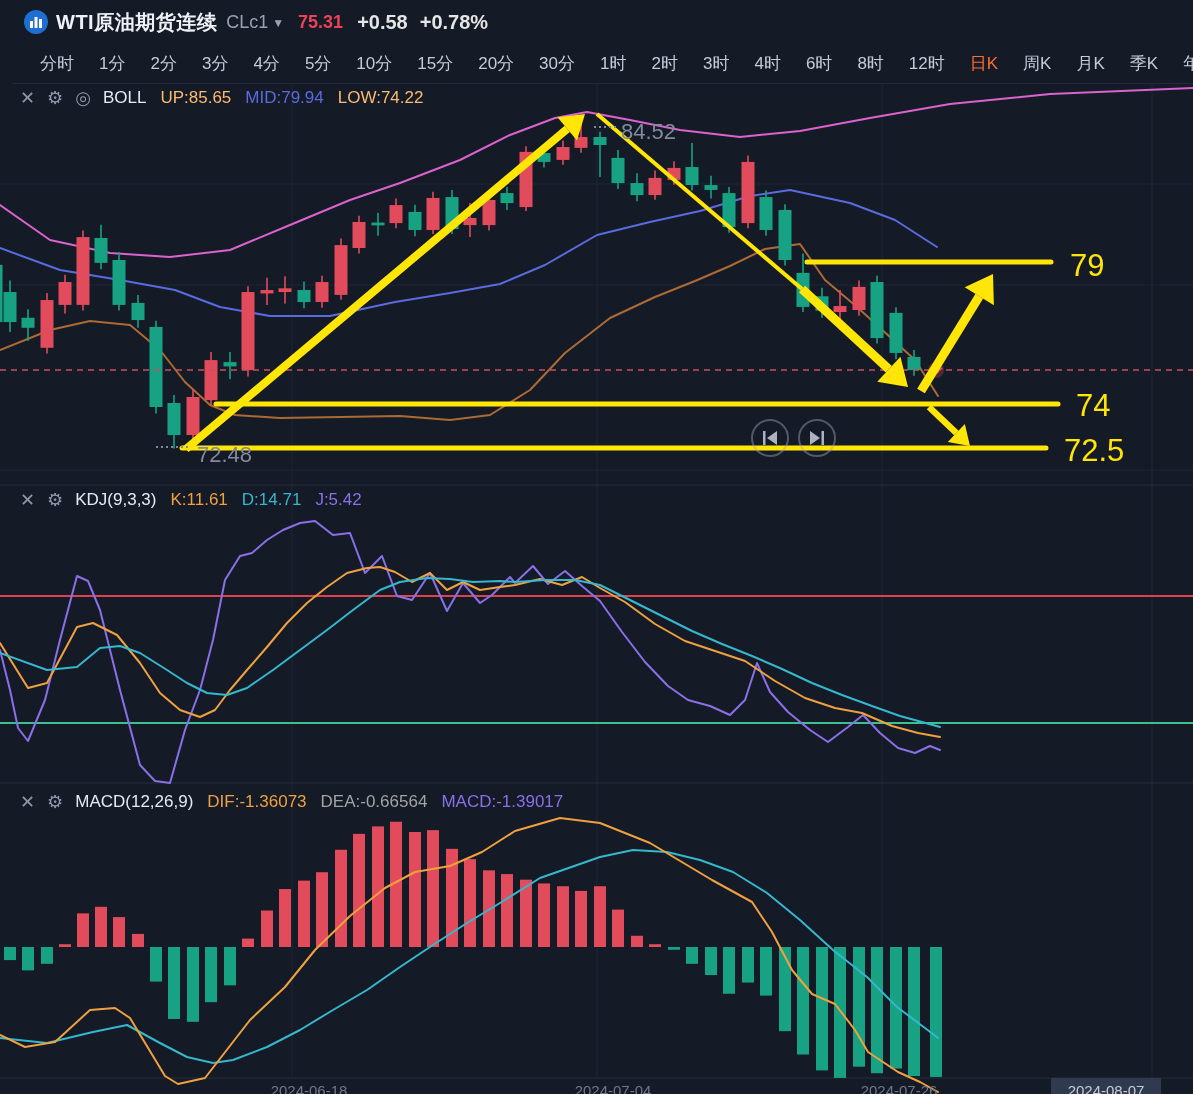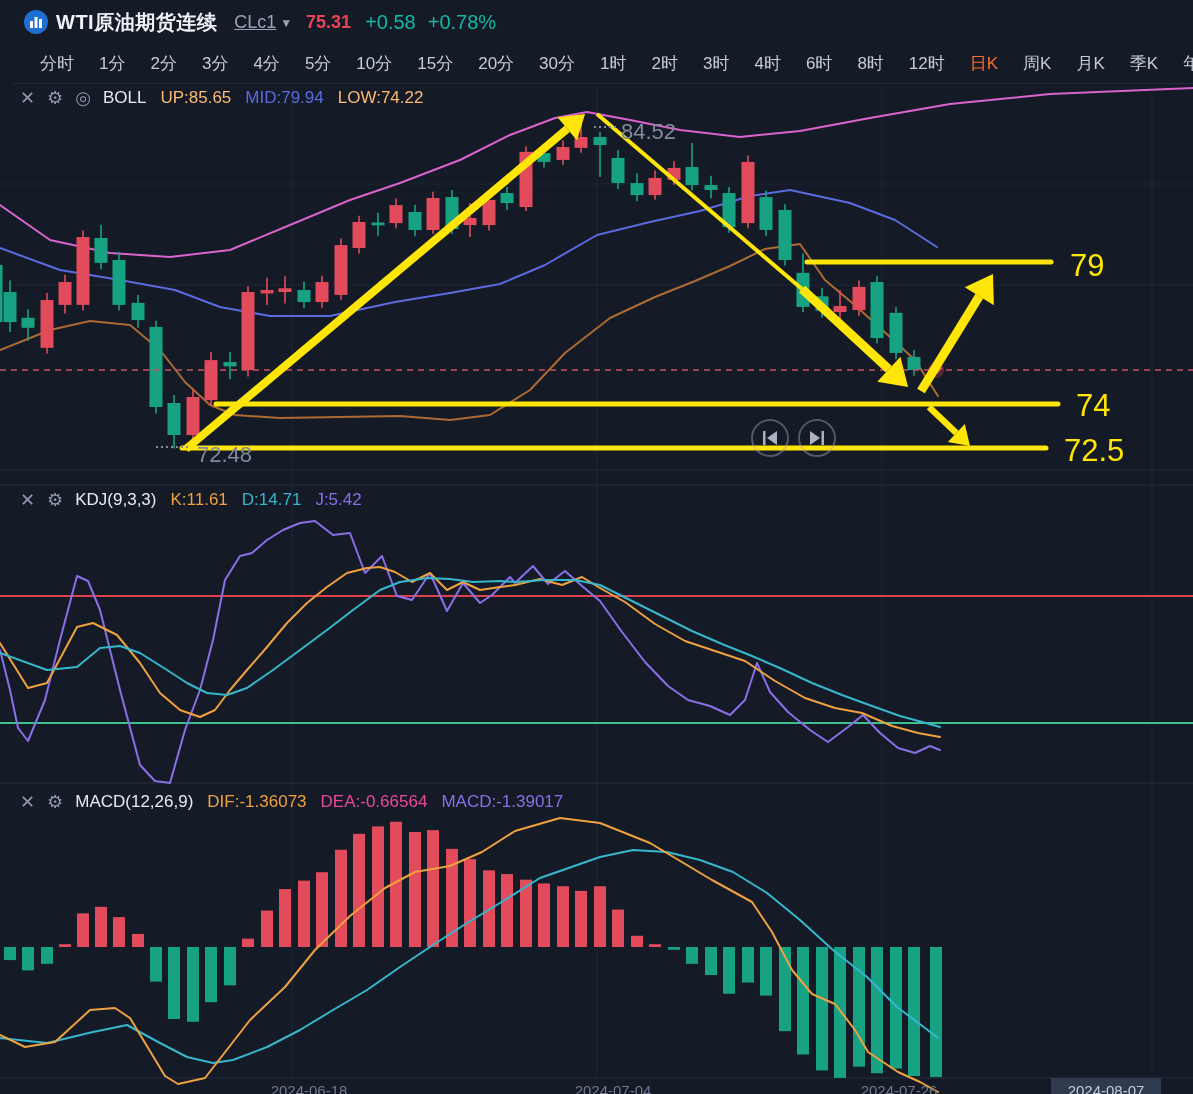--- a/index.html
+++ b/index.html
@@ -3,24 +3,24 @@
 <meta charset="utf-8">
 <style>
   html,body{margin:0;padding:0;background:#141A26;}
   .app{position:relative;width:1193px;height:1094px;background:#141A26;overflow:hidden;
        font-family:"Liberation Sans","DejaVu Sans",sans-serif;color:#dde3ee;}
   
   .hdr{position:absolute;left:0;top:0;width:100%;height:44px;display:flex;align-items:center;}
   .hdr .appicon{width:24px;height:24px;border-radius:50%;background:#1d6fd2;margin:0 8px 0 24px;
        display:flex;align-items:center;justify-content:center;}
   .hdr .title{font-size:20px;font-weight:bold;color:#eef1f7;letter-spacing:.5px;text-align:right;}
-  .hdr .sym{font-size:18px;color:#99a2b5;margin-left:17px;text-decoration:underline;}
+  .hdr .sym{font-size:18px;color:#99a2b5;margin-left:9px;}
   .hdr .caret{font-size:12px;color:#99a2b5;margin:2px 14px 0 4px;cursor:pointer;}
   .hdr .px{font-size:18px;font-weight:bold;color:#ED4256;margin-right:14px;}
-  .hdr .chg{font-size:20px;font-weight:normal;color:#14b8a6;margin-right:12px;}
+  .hdr .chg{font-size:20px;font-weight:bold;color:#e5e5e5;margin-right:12px;}
   .hdr .stats{display:flex;align-items:center;font-size:16px;margin-left:8px;}
   .hdr .stats .lb{color:#99a2b5;margin-left:10px;}
   .hdr .stats .vr{color:#ED4256;margin-left:4px;}
   .hdr .stats .vw{color:#c9d0dd;margin-left:4px;}
   
   .tabs{position:absolute;left:12px;top:44px;width:100%;height:40px;display:flex;align-items:center;
         padding-left:28px;box-sizing:border-box;border-bottom:1px solid #222a3a;}
   .tabs span{font-size:17px;color:#c6cbd8;margin-right:25px;cursor:pointer;white-space:nowrap;}
   .tabs span.active{color:#FF6C2E;}
   
@@ -304,21 +304,21 @@
     <span class="nm" style="color:#F0A13F">K:11.61</span>
     <span class="nm" style="color:#35B7CD">D:14.71</span>
     <span class="nm" style="color:#8A6FE8">J:5.42</span>
   </div>
 
   <div class="legend lg-macd">
     <span class="ic">✕</span>
     <span class="ic">⚙</span>
     <span class="nm">MACD(12,26,9)</span>
     <span class="nm" style="color:#F0A13F">DIF:-1.36073</span>
-    <span class="nm" style="color:#ec4899">DEA:-0.66564</span>
+    <span class="nm" style="color:#a3a3a3">DEA:-0.66564</span>
     <span class="nm" style="color:#8A6FE8">MACD:-1.39017</span>
   </div>
 
   <div class="navbtn" style="left:751px;top:419px;">
     <svg width="20" height="16">
       <rect x="3" y="1" width="2.5" height="14" fill="#aab2c2"></rect>
       <polygon points="17,1 17,15 7,8" fill="#aab2c2"></polygon>
     </svg>
   </div>
   <div class="navbtn" style="left:798px;top:419px;">

